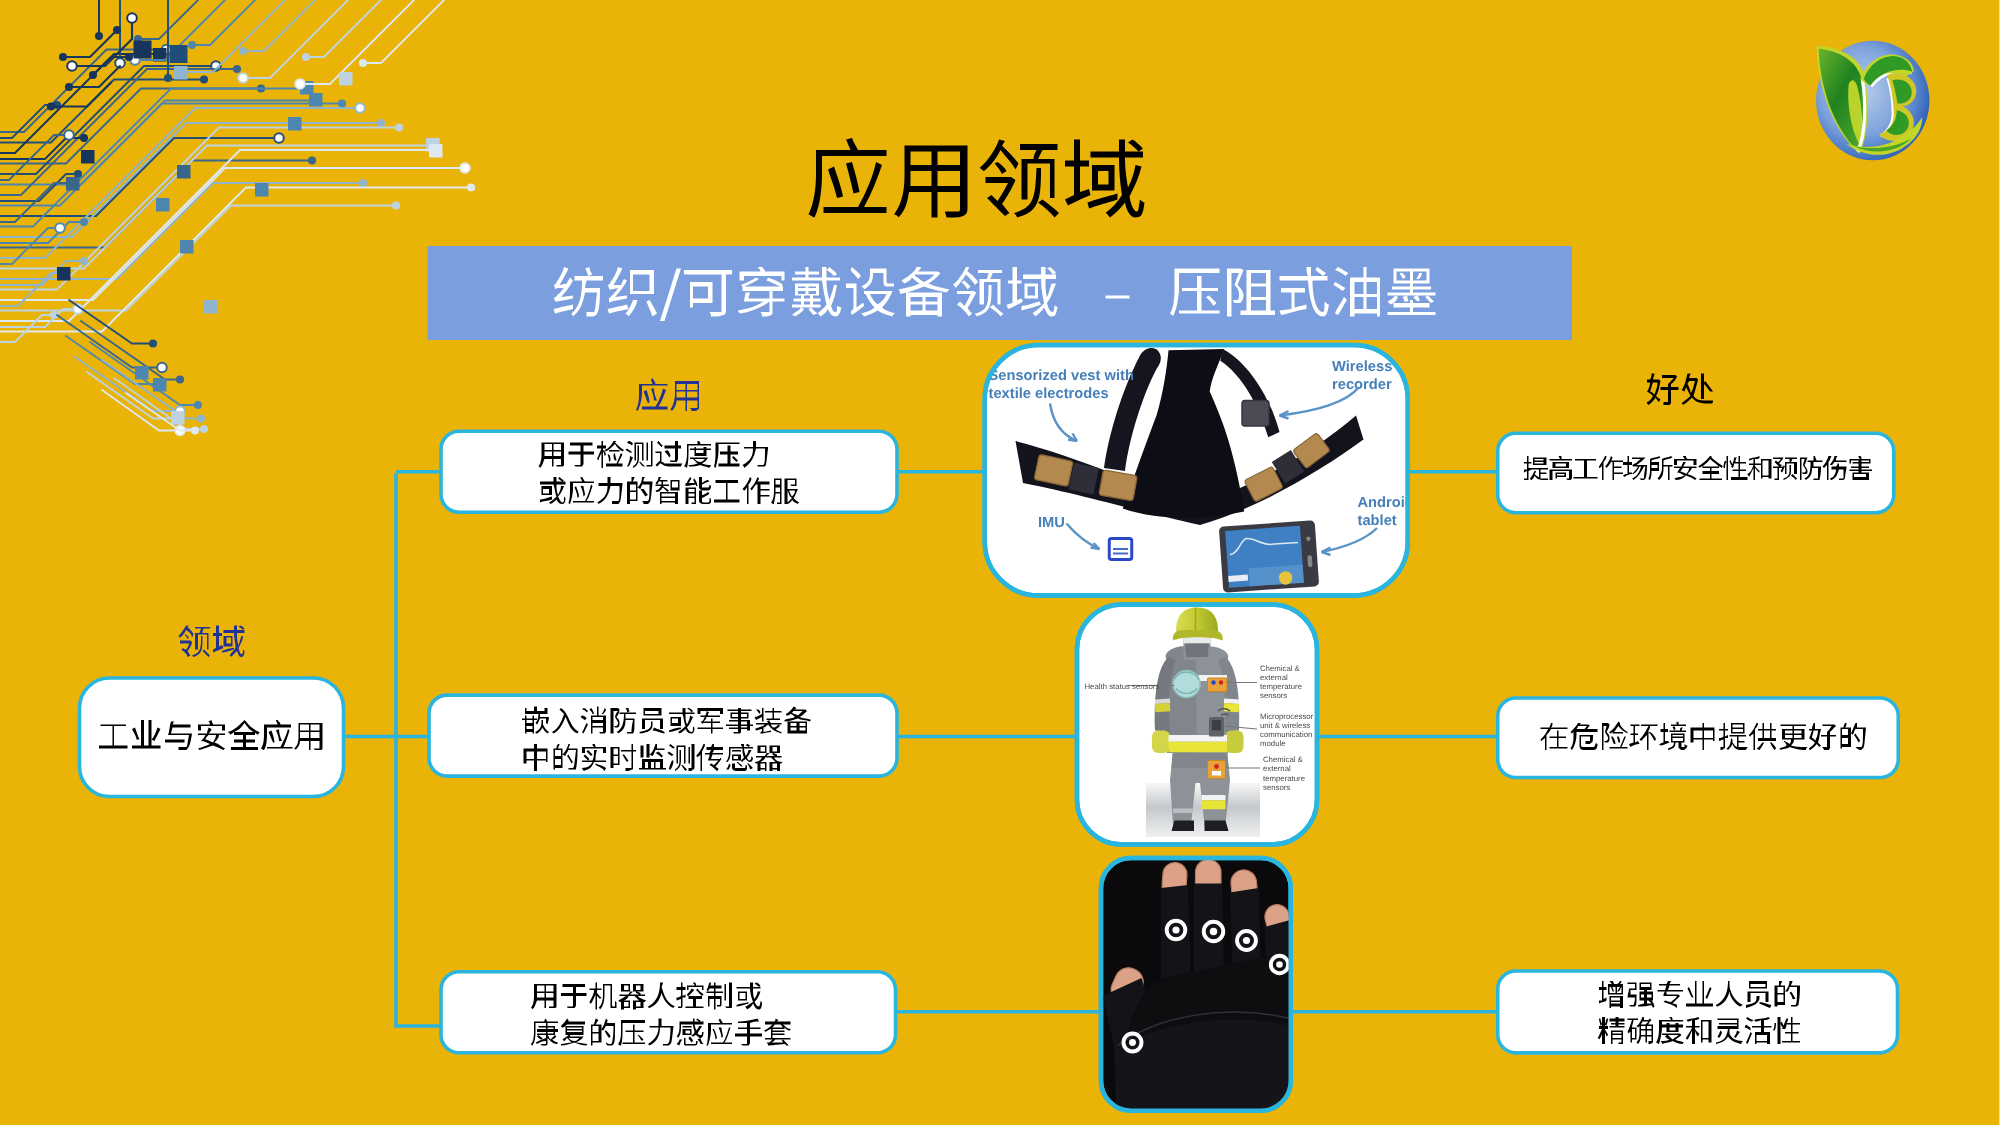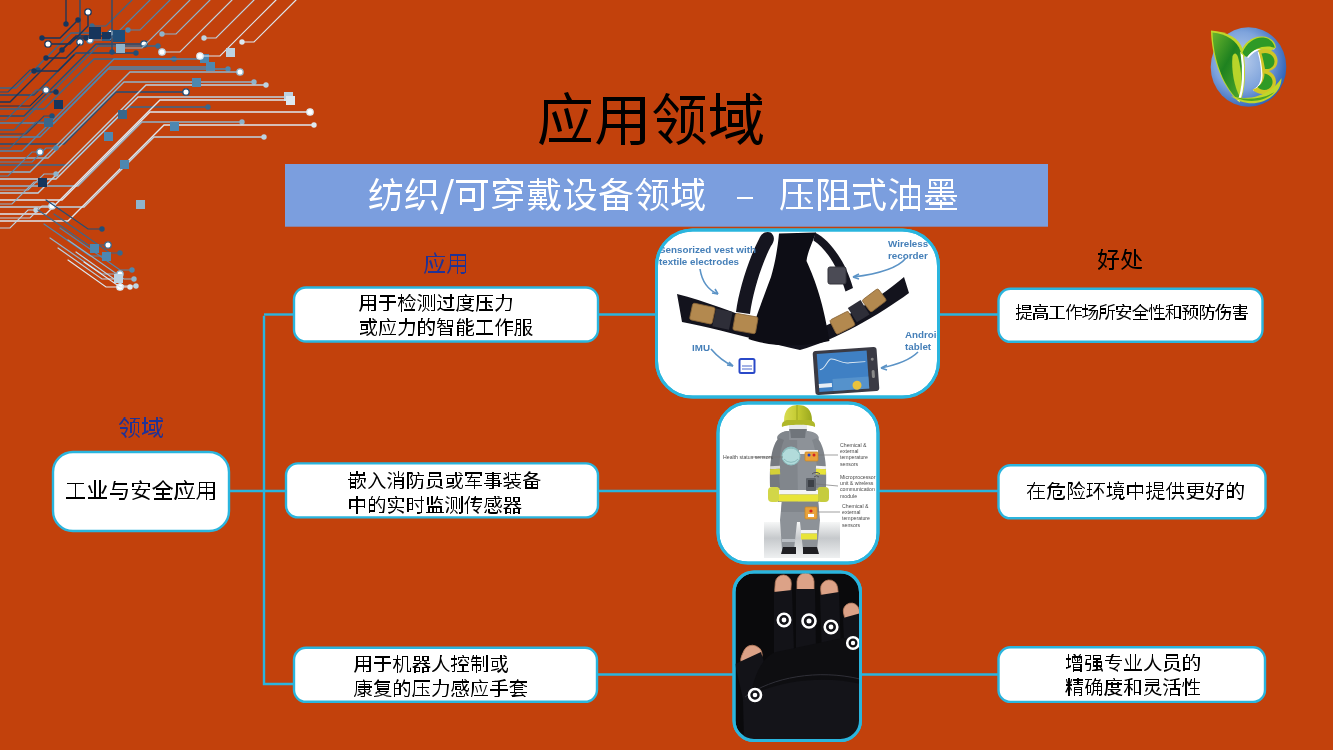--- a/index.html
+++ b/index.html
@@ -1,14 +1,14 @@
 <!DOCTYPE html>
 <html><head><meta charset="utf-8"><style>
 html,body{margin:0;padding:0;background:#fff;}
-.page{position:relative;width:1333px;height:750px;overflow:hidden;background:#c2410c;font-family:"Liberation Sans",sans-serif;}
+.page{position:relative;width:1333px;height:750px;overflow:hidden;background:#eab308;font-family:"Liberation Sans",sans-serif;}
 svg{position:absolute;left:0;top:0;}
 </style></head><body>
 <div class="page">
 <svg width="1333" height="750" viewBox="0 0 1333 750">
 <defs>
 <radialGradient id="ball" cx="0.40" cy="0.42" r="0.80">
  <stop offset="0" stop-color="#b9cdec"></stop>
           <stop offset="0.45" stop-color="#7fa4dc"></stop>
  <stop offset="0.78" stop-color="#2e62b8"></stop>
           <stop offset="1" stop-color="#1a4aa2"></stop>

